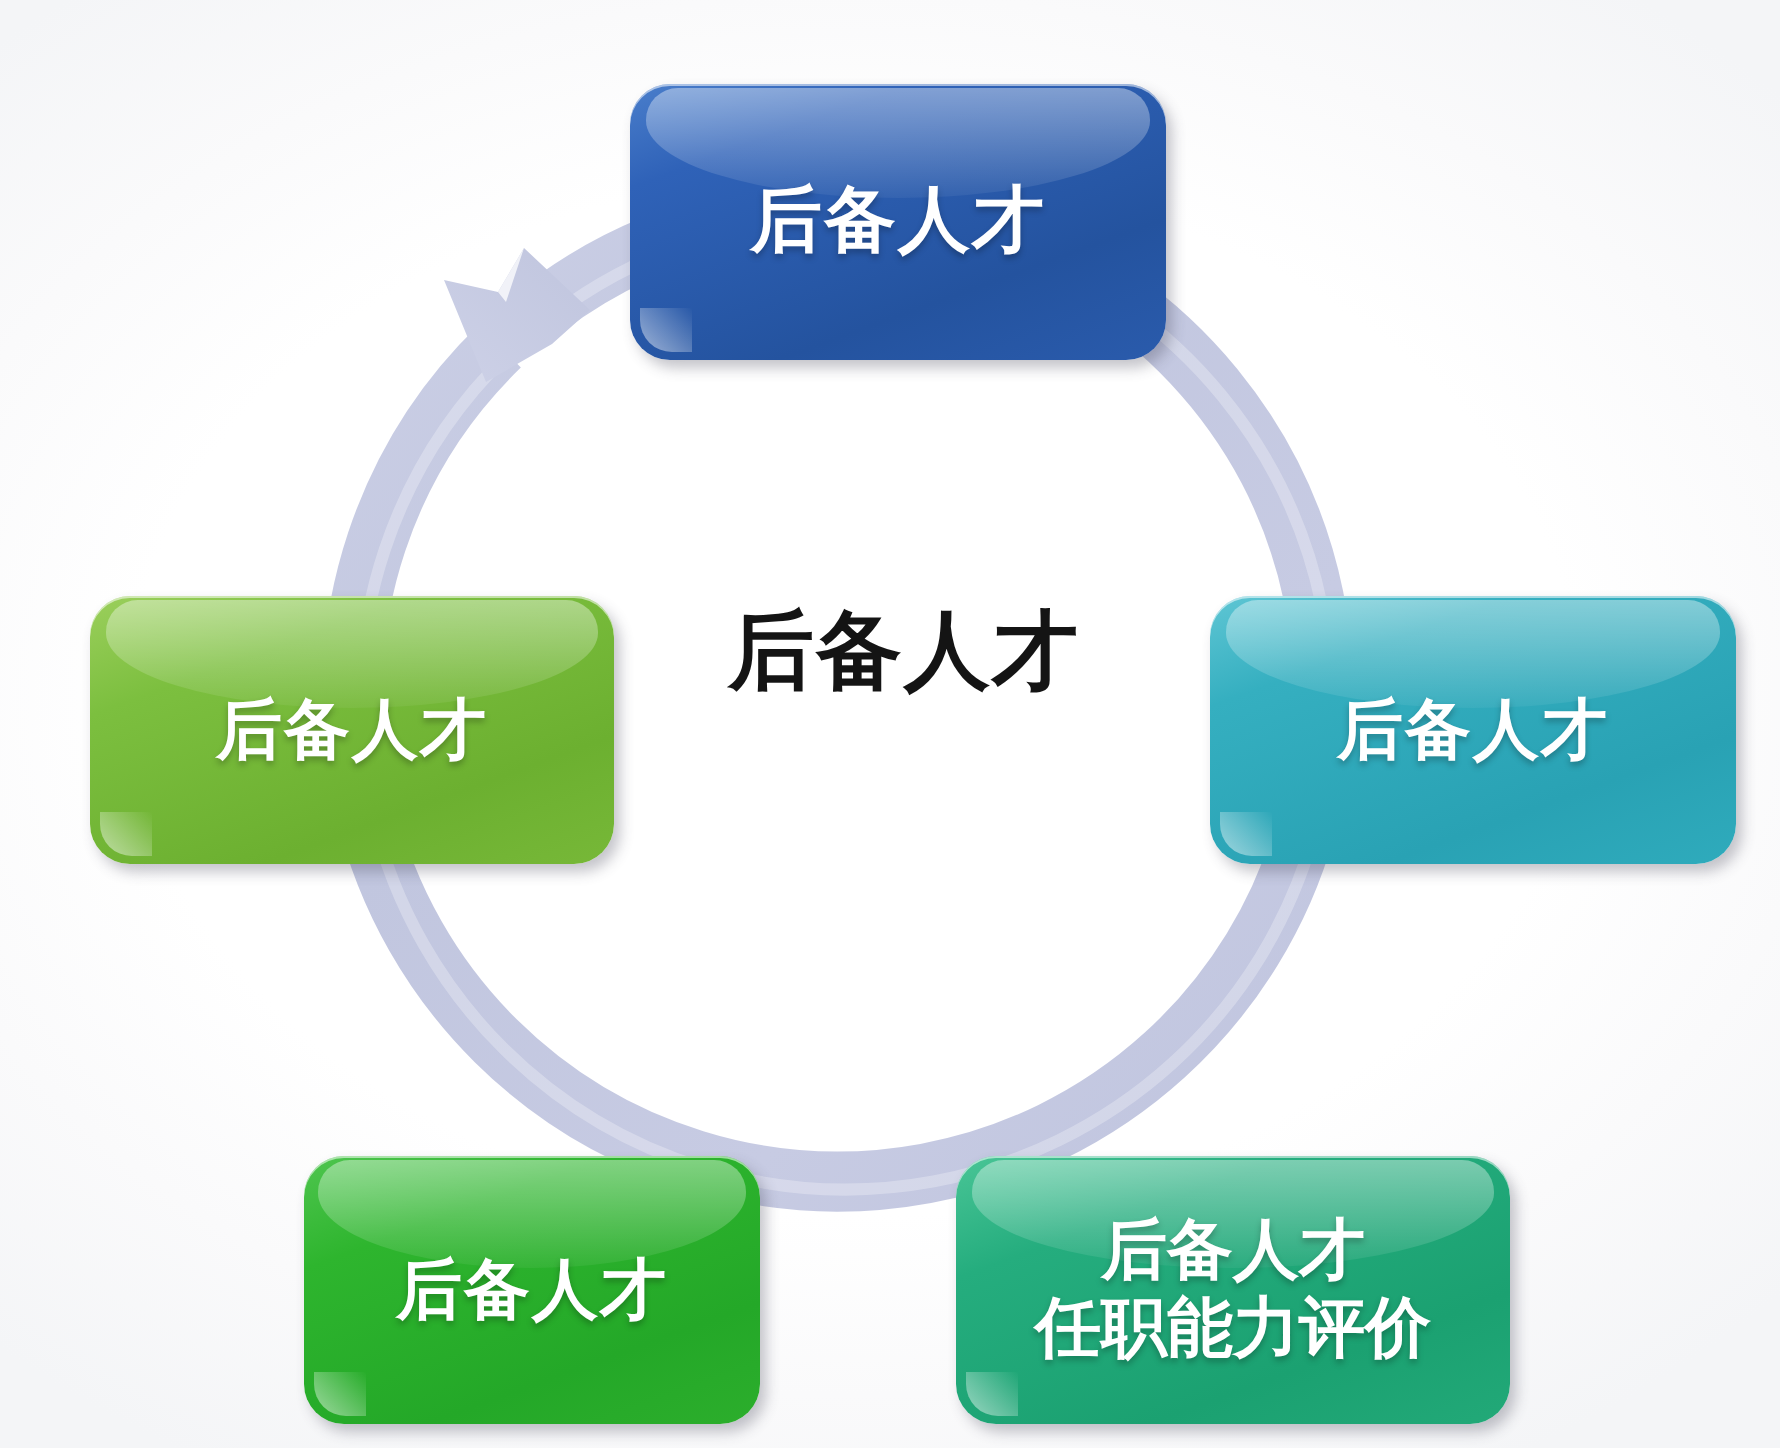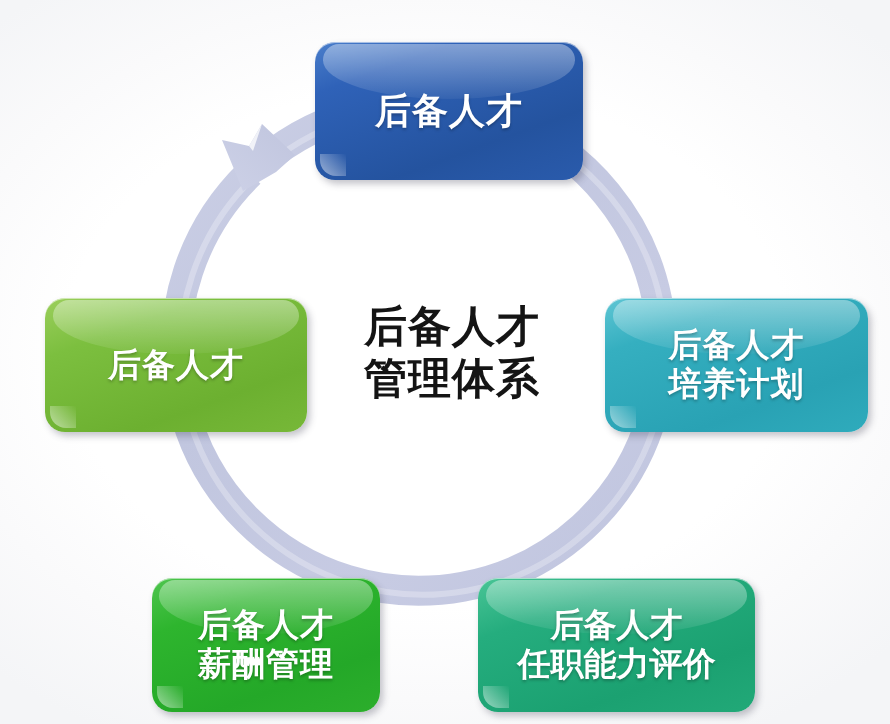--- a/index.html
+++ b/index.html
@@ -163,47 +163,44 @@
                L 262 124
                L 295 155
                L 276 172
                Z" fill="url(#ringGradLight)"></path>
       <path d="M 249 146 L 262 124 L 253 151 Z" fill="#ffffff" opacity="0.75"></path>
     </g>
   </svg>
 
   <div id="center-title">
     <span class="line">后备人才</span>
-    <span class="line">管理体系</span>
   </div>
 
   <div class="node" id="node-policy">
     <div class="txt">
       <span class="line">后备人才</span>
     </div>
   </div>
 
   <div class="node" id="node-plan">
     <div class="txt">
       <span class="line">后备人才</span>
-      <span class="line">培养计划</span>
     </div>
   </div>
 
   <div class="node" id="node-assessment">
     <div class="txt">
       <span class="line">后备人才</span>
       <span class="line">任职能力评价</span>
     </div>
   </div>
 
   <div class="node" id="node-salary">
     <div class="txt">
       <span class="line">后备人才</span>
-      <span class="line">薪酬管理</span>
     </div>
   </div>
 
   <div class="node" id="node-system">
     <div class="txt">
       <span class="line">后备人才</span>
     </div>
   </div>
 
 </div>

